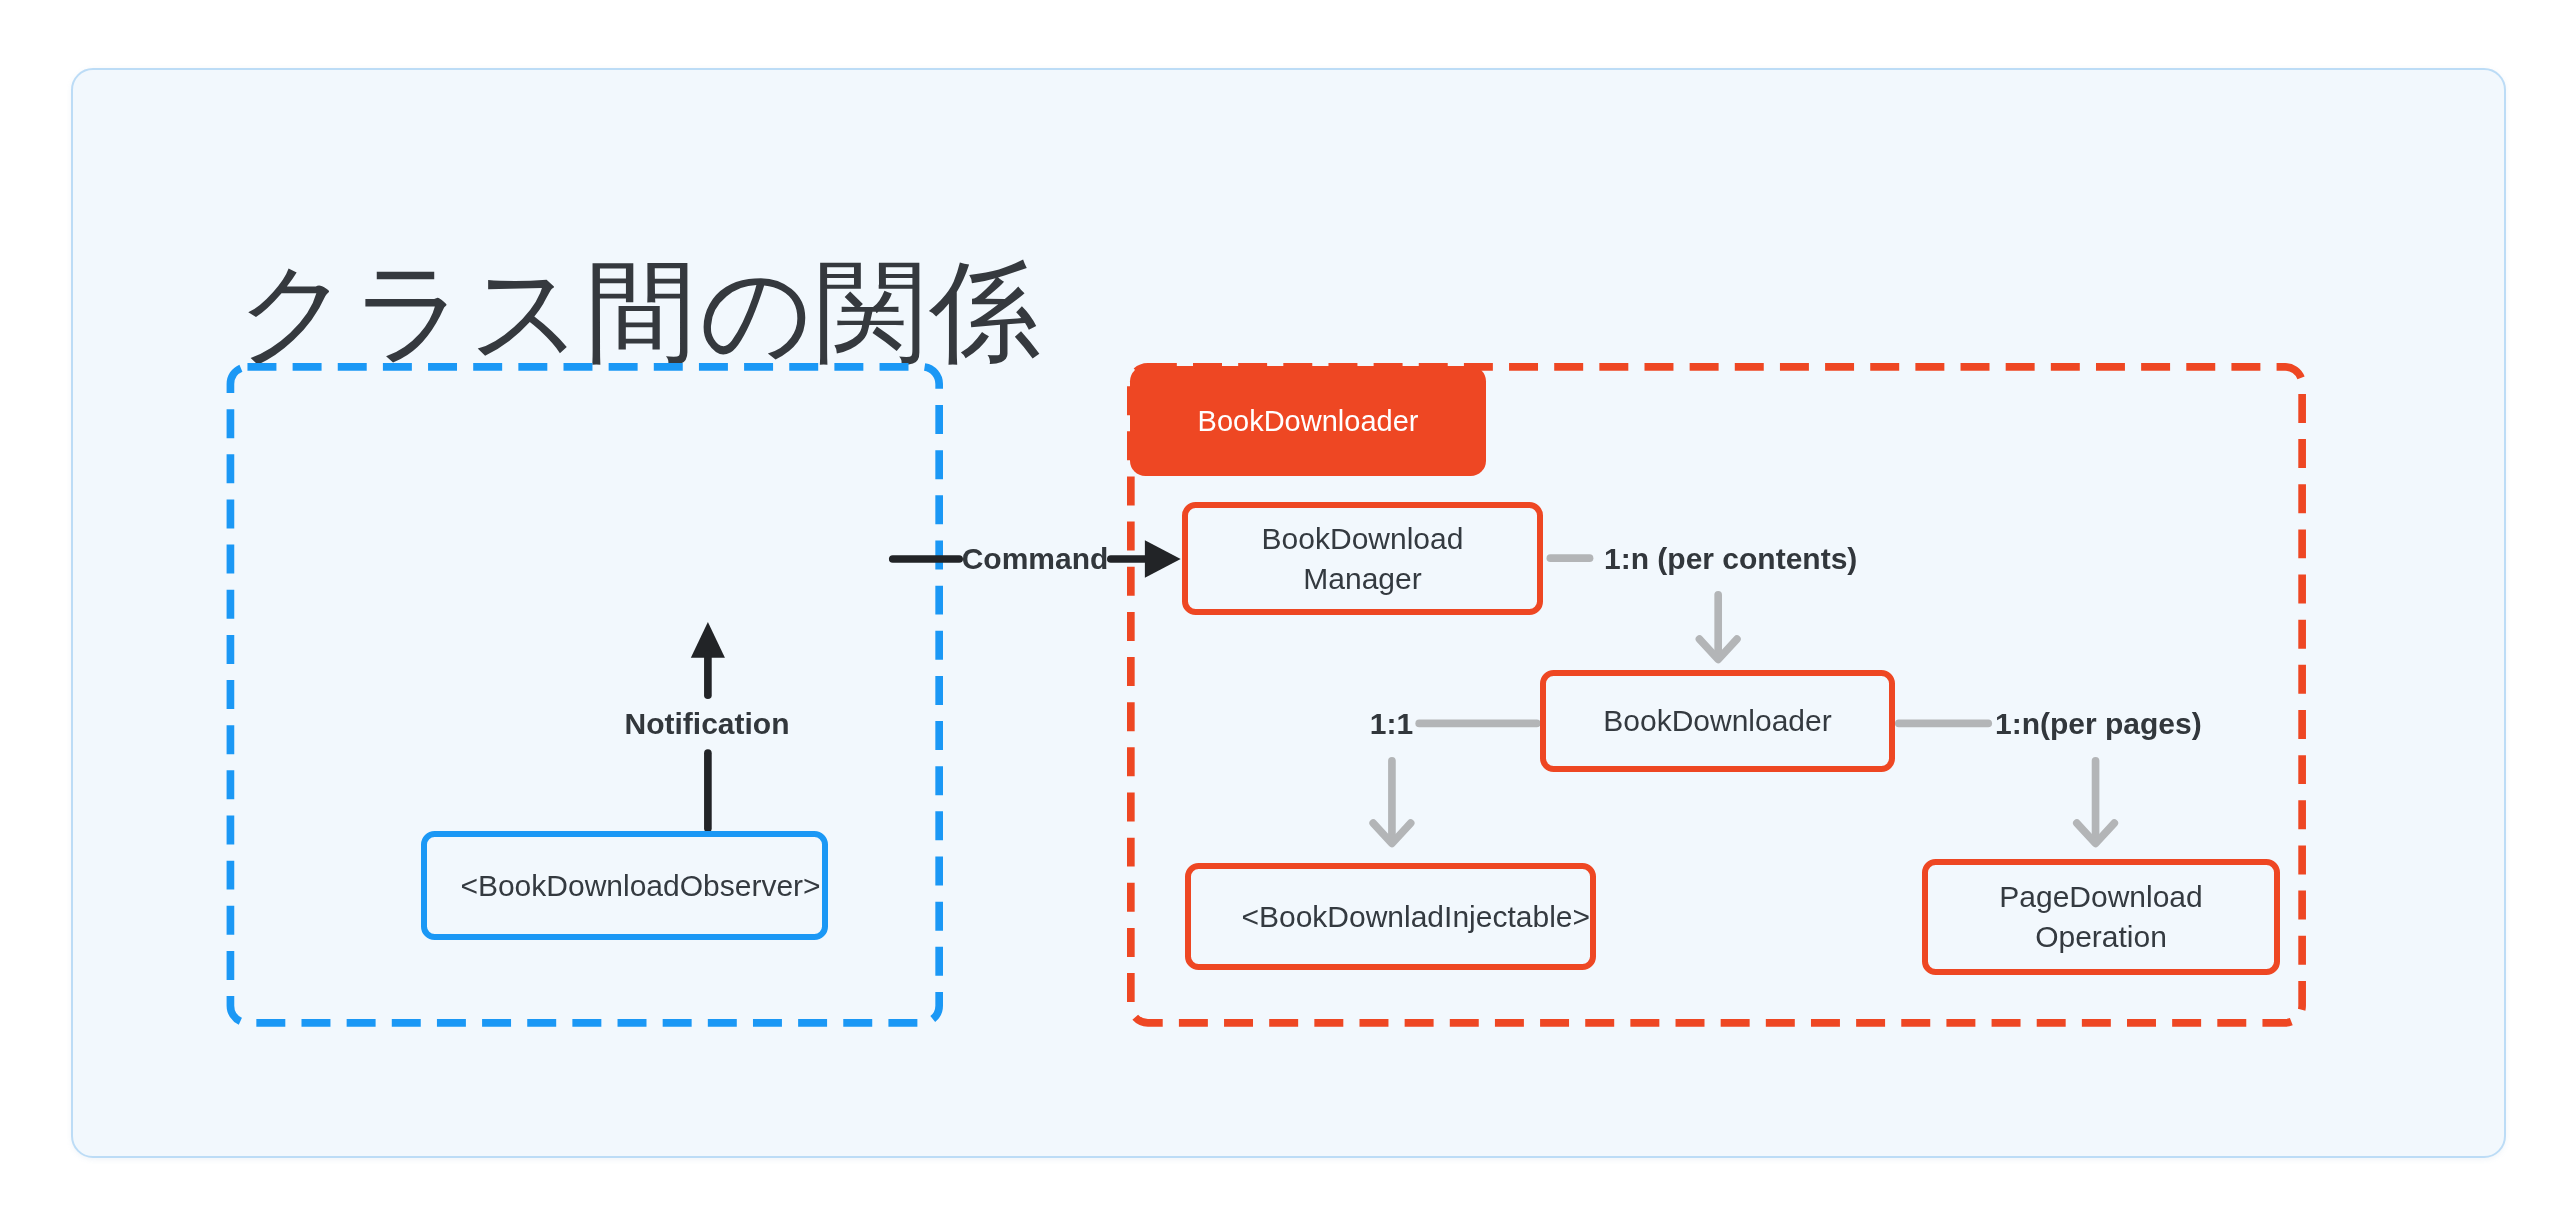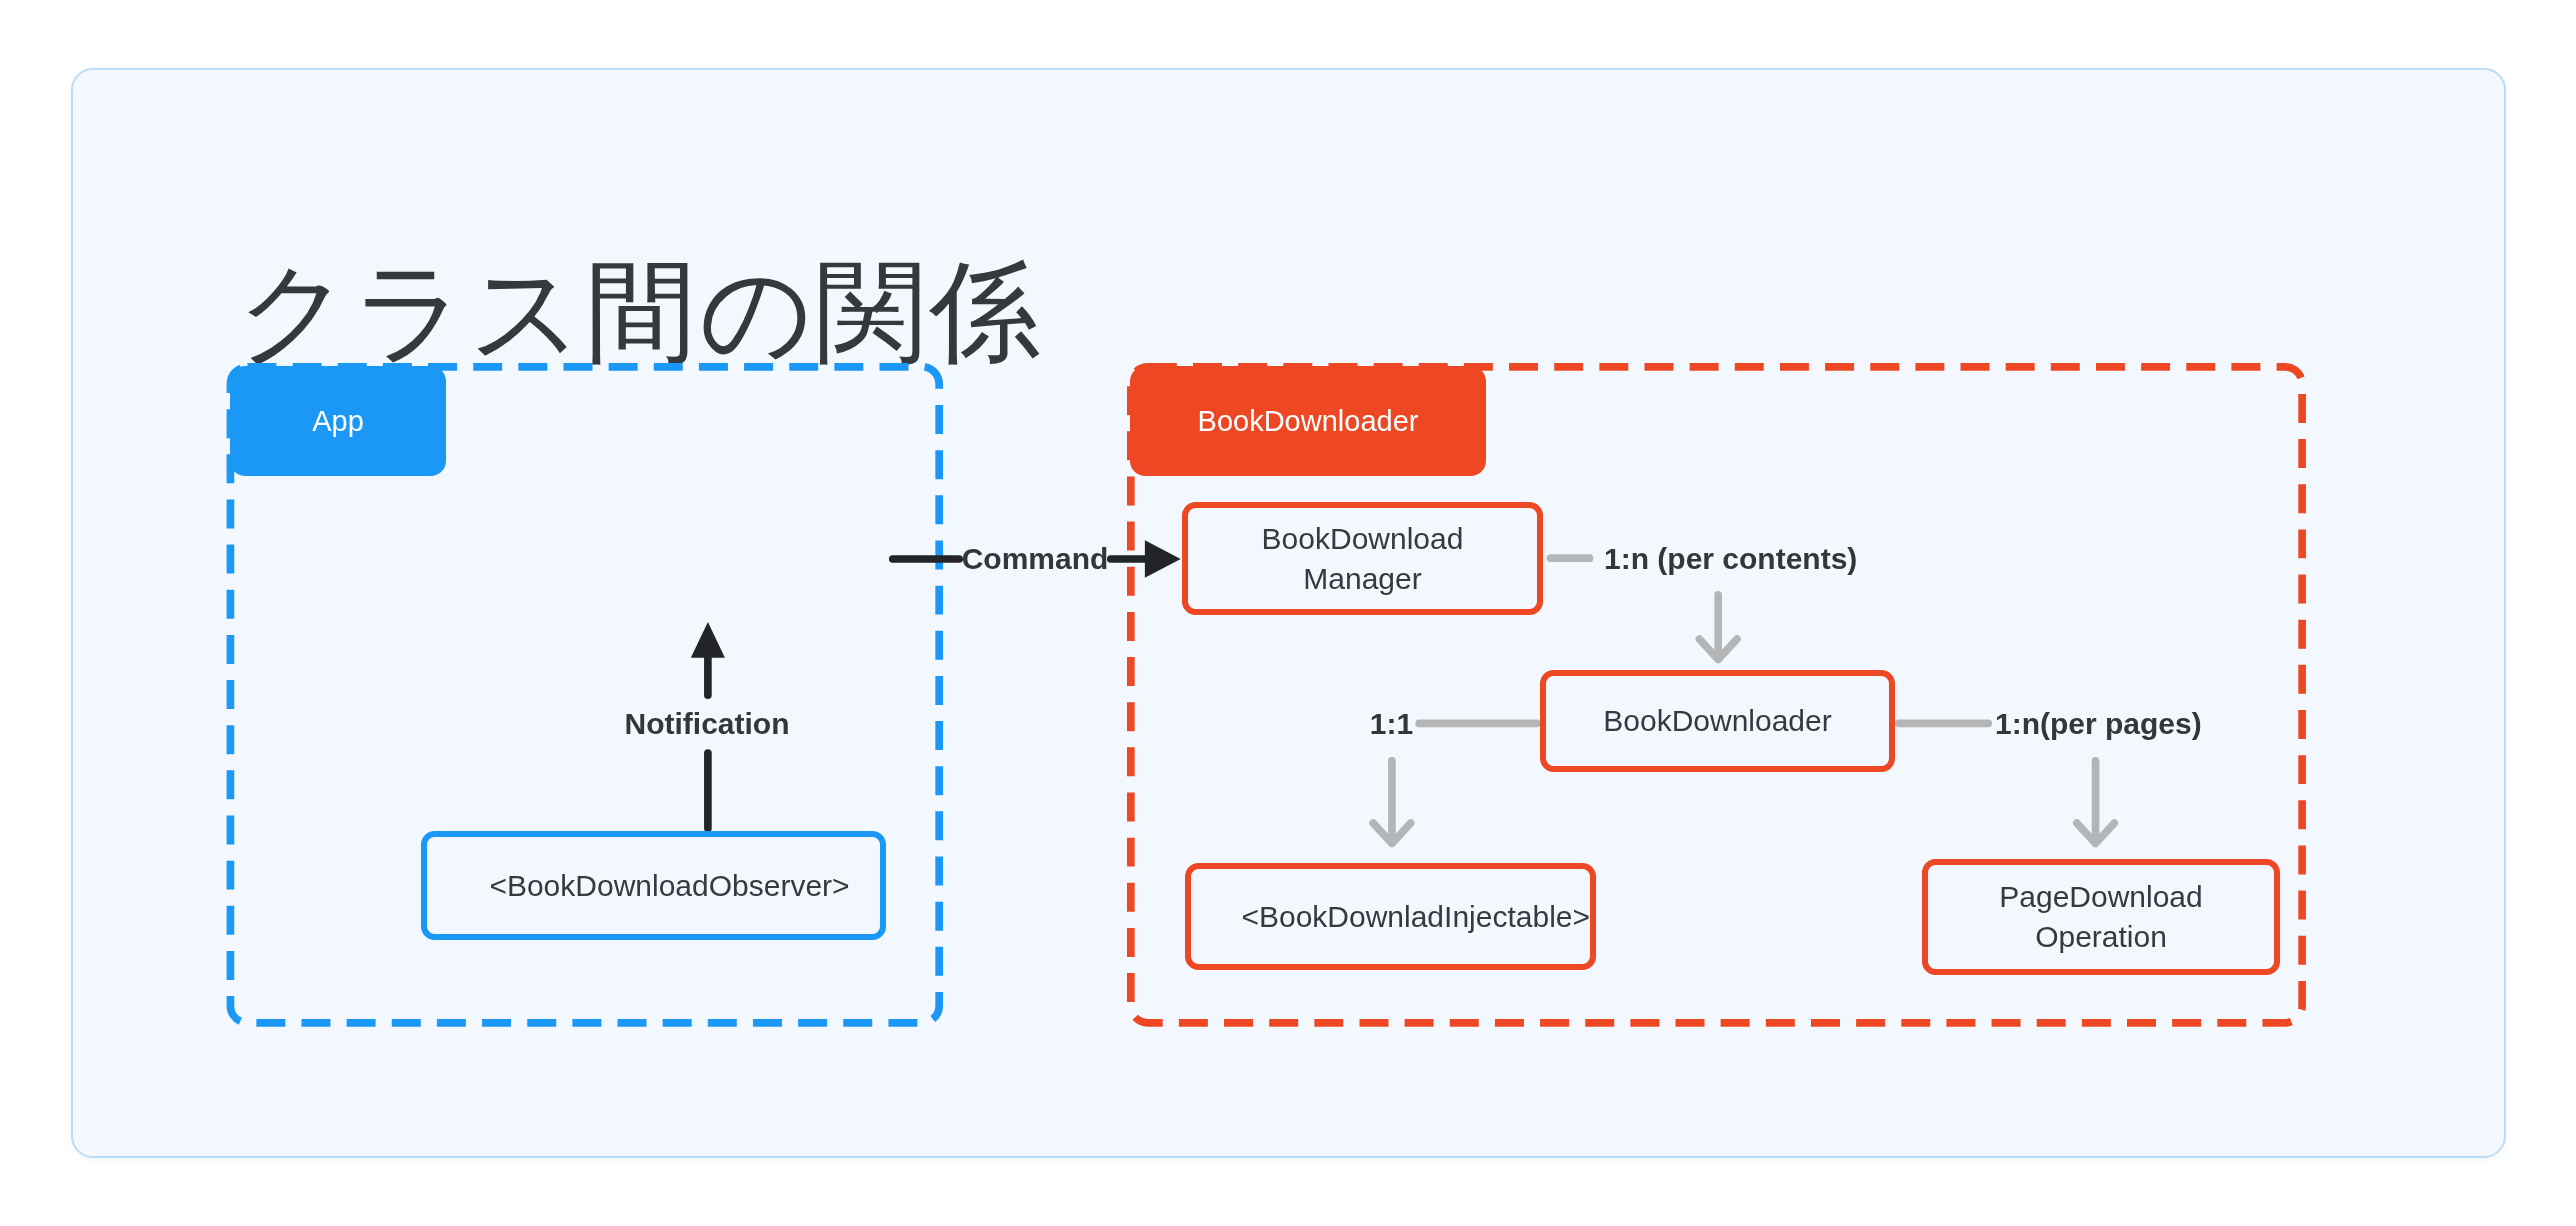--- a/index.html
+++ b/index.html
@@ -58,21 +58,21 @@
     box-sizing: border-box;
     border-radius: 13.6px;
     font-size: 30px;
     line-height: 40px;
     color: #343a40;
     background: #f2f8fd;
   }
   .node.blue { border: 6.8px solid #1b98f5; }
   .node.red  { border: 6.8px solid #ee4723; }
   .node.ui         { left: 529px;  top: 502px;  width: 357px; height: 113px; }
-  .node.observer   { left: 421px;  top: 831px;  width: 465px; height: 109px; padding-left: 32px; }
+  .node.observer   { left: 421px;  top: 831px;  width: 407px; height: 109px; padding-left: 32px; }
   .node.manager    { left: 1182px; top: 502px;  width: 361px; height: 113px; padding: 0 51px; }
   .node.downloader { left: 1540px; top: 670px;  width: 355px; height: 102px; }
   .node.injectable { left: 1185px; top: 863px; width: 411px; height: 107px; justify-content: flex-end; }
   .node.pagedl     { left: 1922px; top: 859px; width: 358px; height: 116px; padding: 16px 60px; }
   .edge-label {
     position: absolute;
     font-size: 30px;
     color: #32373c;
     height: 41px;
     line-height: 41px;
@@ -113,23 +113,20 @@
 
     <line x1="1666" y1="849" x2="1804" y2="849" stroke="#b3b5b7" stroke-width="9" stroke-linecap="round"></line>
     <line x1="1634" y1="893" x2="1634" y2="984" stroke="#b3b5b7" stroke-width="9" stroke-linecap="round"></line>
     <polyline points="1612,966 1634,990 1656,966" fill="none" stroke="#b3b5b7" stroke-width="9" stroke-linecap="round" stroke-linejoin="round"></polyline>
 
     <line x1="2229" y1="849" x2="2334" y2="849" stroke="#b3b5b7" stroke-width="9" stroke-linecap="round"></line>
     <line x1="2460" y1="893" x2="2460" y2="984" stroke="#b3b5b7" stroke-width="9" stroke-linecap="round"></line>
     <polyline points="2438,966 2460,990 2482,966" fill="none" stroke="#b3b5b7" stroke-width="9" stroke-linecap="round" stroke-linejoin="round"></polyline>
   </svg>
 
-  <div class="group-label app">
-    <span>App</span>
-  </div>
   <div class="group-label bookdownloader">
     <span>BookDownloader</span>
   </div>
 
   <div class="node blue observer">
     <span>&lt;BookDownloadObserver&gt;</span>
   </div>
   <div class="node red manager">
     <span>BookDownload Manager</span>
   </div>

